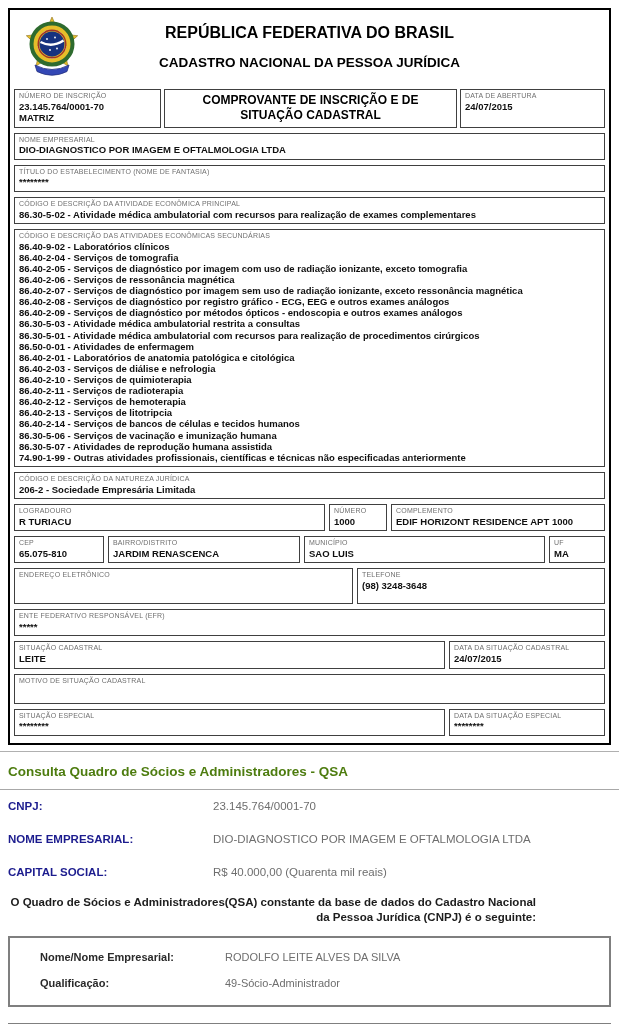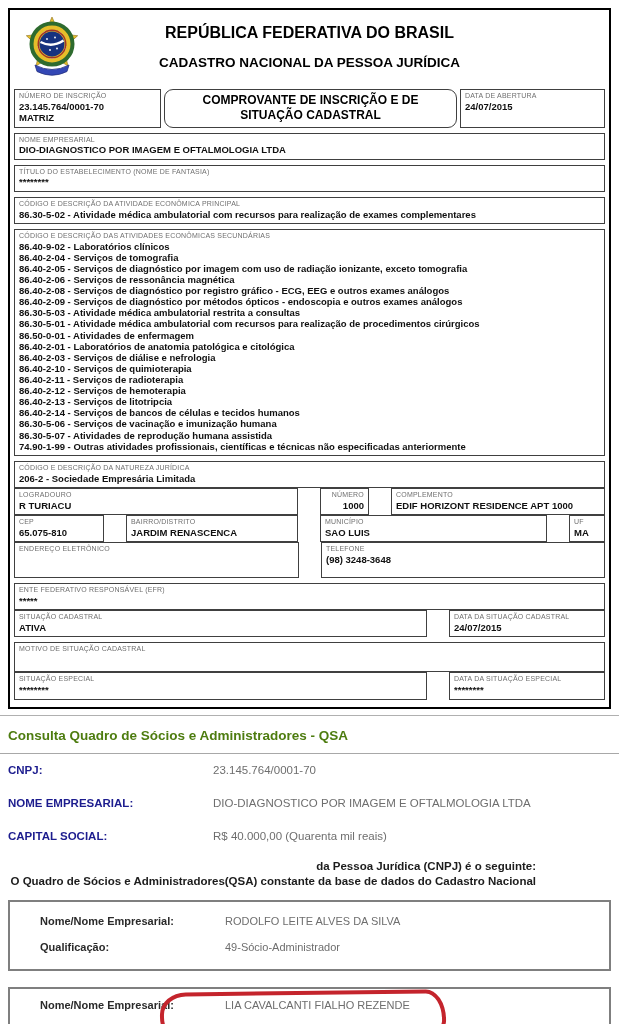--- a/index.html
+++ b/index.html
@@ -11,33 +11,33 @@
   .logo { position:absolute; left:8px; top:3px; width:60px; height:64px; }
   .titles { text-align:center; padding-top:11px; }
   .t1 { font-size:16px; font-weight:bold; }
   .t2 { font-size:13.5px; font-weight:bold; margin-top:13px; }
 
   .toprow { display:flex; gap:3px; margin-top:4px; align-items:stretch; }
   .box { border:1px solid #404040; padding:2px 4px 3px; box-sizing:border-box; background:#fff; }
   .cellA { width:147px; }
   .cellC { width:145px; }
   .cellB { flex:1; display:flex; align-items:center; justify-content:center; text-align:center;
-           font-weight:bold; font-size:12px; line-height:1.3; padding:2px 10px;border-radius:9px; }
+           font-weight:bold; font-size:12px; line-height:1.3; padding:2px 10px; }
 
   .lbl { font-size:7px; color:#6f6f6f; line-height:1.25; letter-spacing:.2px; }
   .val { font-size:9.5px; font-weight:bold; line-height:1.2; color:#101010; }
   .mt  { margin-top:5px; }
-  .flexrow { display:flex; gap:22px; }
+  .flexrow { display:flex; gap:4px; margin-top:5px; }
   .fill { flex:1; }
-  .w-numero { width:49px;text-align:right; }
+  .w-numero { width:58px; }
   .w-compl  { width:214px; }
   .w-cep    { width:90px; }
-  .w-bairro { width:172px; }
-  .w-uf     { width:36px; }
-  .w-tel    { width:284px; }
+  .w-bairro { width:192px; }
+  .w-uf     { width:56px; }
+  .w-tel    { width:248px; }
   .w-dsit   { width:156px; }
   .h36 { min-height:36px; }
   .h30 { min-height:30px; }
   .act-list div { font-size:9.5px; font-weight:bold; line-height:1.17; color:#101010; }
 
   
   .hr-top { border:none; border-top:1px solid #b0b0b0; margin:6px 0 0; }
   .qsa-h  { color:#4d7c0f; font-size:13.5px; font-weight:bold; margin:12px 8px 0; }
   .hr-mid { border:none; border-top:1px solid #a8a8a8; margin:10px 0 9px; }
   .qsa-grid { margin:0 8px; display:grid; grid-template-columns:205px 1fr; row-gap:19px;
@@ -115,20 +115,21 @@
     <div class="val">86.30-5-02 - Atividade médica ambulatorial com recursos para realização de exames complementares</div>
   </div>
 
   <div class="box mt">
     <div class="lbl">CÓDIGO E DESCRIÇÃO DAS ATIVIDADES ECONÔMICAS SECUNDÁRIAS</div>
     <div class="act-list">
         <div>86.40-9-02 - Laboratórios clínicos</div>
         <div>86.40-2-04 - Serviços de tomografia</div>
         <div>86.40-2-05 - Serviços de diagnóstico por imagem com uso de radiação ionizante, exceto tomografia</div>
         <div>86.40-2-06 - Serviços de ressonância magnética</div>
+        <div>86.40-2-07 - Serviços de diagnóstico por imagem sem uso de radiação ionizante, exceto ressonância magnética</div>
         <div>86.40-2-08 - Serviços de diagnóstico por registro gráfico - ECG, EEG e outros exames análogos</div>
         <div>86.40-2-09 - Serviços de diagnóstico por métodos ópticos - endoscopia e outros exames análogos</div>
         <div>86.30-5-03 - Atividade médica ambulatorial restrita a consultas</div>
         <div>86.30-5-01 - Atividade médica ambulatorial com recursos para realização de procedimentos cirúrgicos</div>
         <div>86.50-0-01 - Atividades de enfermagem</div>
         <div>86.40-2-01 - Laboratórios de anatomia patológica e citológica</div>
         <div>86.40-2-03 - Serviços de diálise e nefrologia</div>
         <div>86.40-2-10 - Serviços de quimioterapia</div>
         <div>86.40-2-11 - Serviços de radioterapia</div>
         <div>86.40-2-12 - Serviços de hemoterapia</div>
@@ -191,21 +192,21 @@
   </div>
 
   <div class="box mt">
     <div class="lbl">ENTE FEDERATIVO RESPONSÁVEL (EFR)</div>
     <div class="val">*****</div>
   </div>
 
   <div class="flexrow">
     <div class="box fill">
       <div class="lbl">SITUAÇÃO CADASTRAL</div>
-      <div class="val">ATIVA</div>
+      <div class="val">LEITE</div>
     </div>
     <div class="box w-dsit">
       <div class="lbl">DATA DA SITUAÇÃO CADASTRAL</div>
       <div class="val">24/07/2015</div>
     </div>
   </div>
 
   <div class="box mt h30">
     <div class="lbl">MOTIVO DE SITUAÇÃO CADASTRAL</div>
     <div class="val"></div>
@@ -232,22 +233,22 @@
 <div class="qsa-grid">
   <div class="qlabel">CNPJ:</div>
   <div class="qvalue">23.145.764/0001-70</div>
   <div class="qlabel">NOME EMPRESARIAL:</div>
   <div class="qvalue">DIO-DIAGNOSTICO POR IMAGEM E OFTALMOLOGIA LTDA</div>
   <div class="qlabel">CAPITAL SOCIAL:</div>
   <div class="qvalue">R$ 40.000,00 (Quarenta mil reais)</div>
 </div>
 
 <div class="intro">
+  <div>O Quadro de Sócios e Administradores(QSA) constante da base de dados do Cadastro Nacional</div>
   <div>da Pessoa Jurídica (CNPJ) é o seguinte:</div>
-  <div>O Quadro de Sócios e Administradores(QSA) constante da base de dados do Cadastro Nacional</div>
 </div>
 
 <div class="pbox">
   <div class="prow">
     <div class="plabel">Nome/Nome Empresarial:</div>
     <div class="pvalue">RODOLFO LEITE ALVES DA SILVA</div>
   </div>
   <div class="prow">
     <div class="plabel">Qualificação:</div>
     <div class="pvalue">49-Sócio-Administrador</div>

